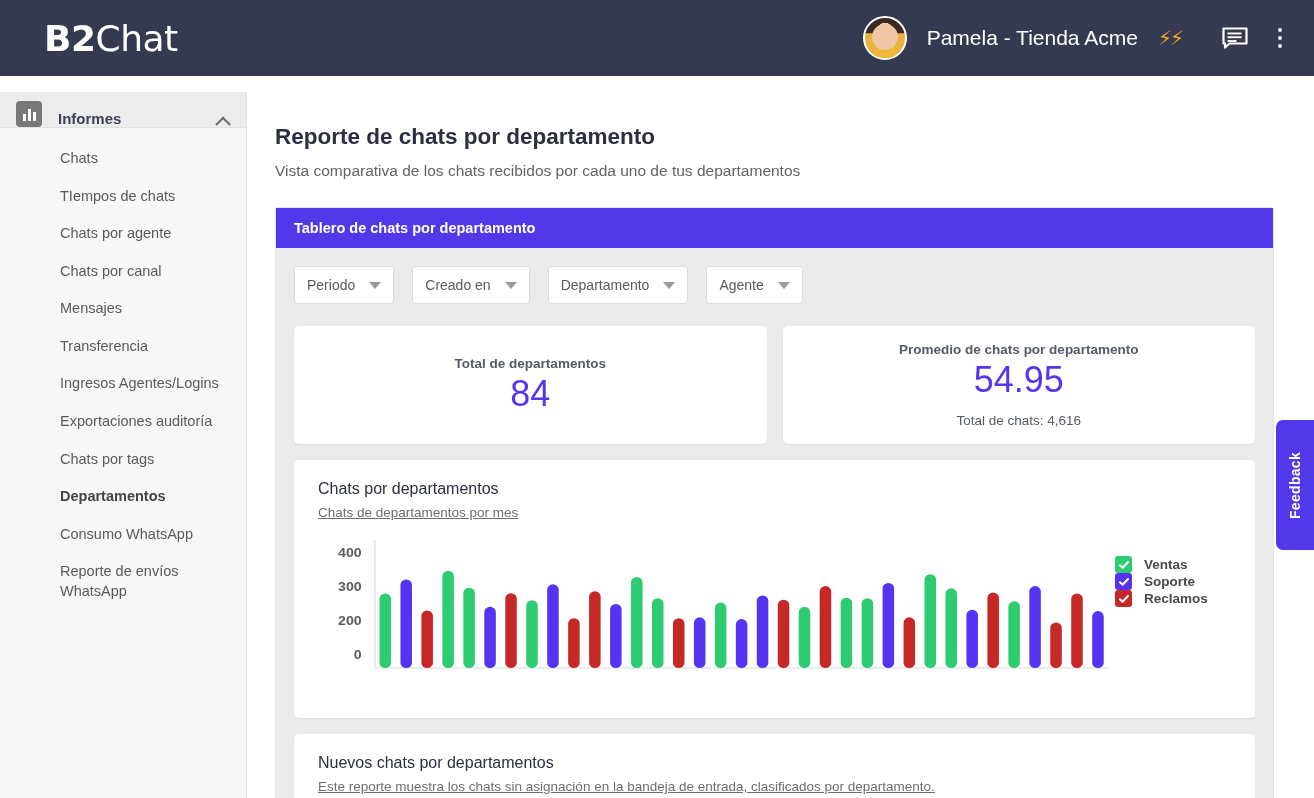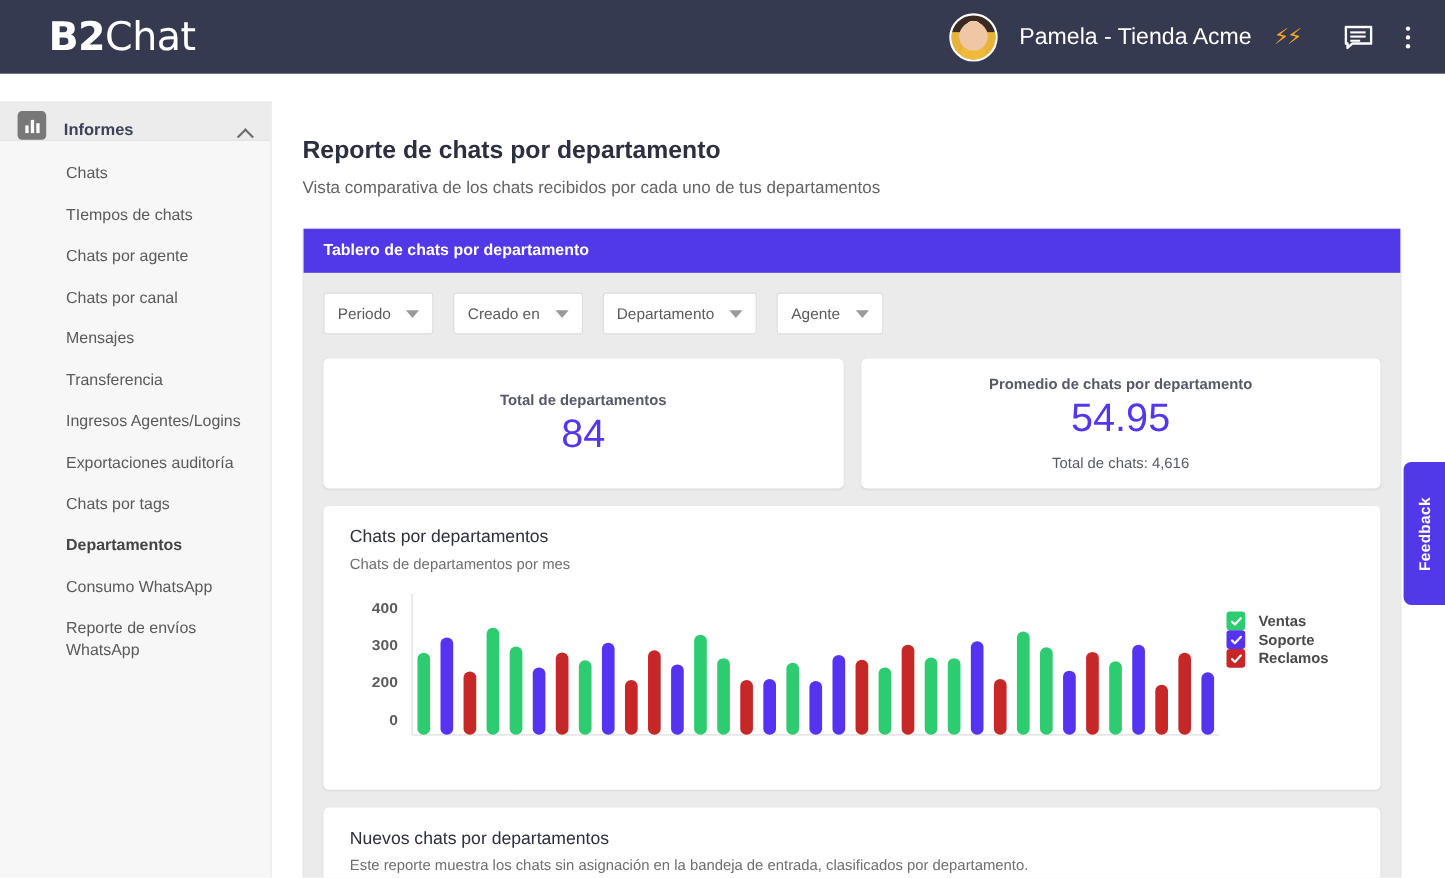--- a/index.html
+++ b/index.html
@@ -8,21 +8,21 @@
     width: 1314px; height: 798px;
     overflow: hidden;
     font-family: "Liberation Sans", "DejaVu Sans", sans-serif;
     background: #ffffff;
   }
   .app { position: relative; width: 1314px; height: 798px; }
 
   
   .topbar {
     position: absolute; top: 0; left: 0;
-    width: 1314px; height: 67px;
+    width: 1314px; height: 76px;
     background: #353a50;
     display: flex; align-items: center;
   }
   .logo {
     margin-left: 44px;
     font-size: 36px; font-weight: bold;
     color: #ffffff; letter-spacing: -0.5px;
     display: flex; align-items: center;
     font-family: "DejaVu Sans", sans-serif;
   }
@@ -156,21 +156,21 @@
   .kpi-label { font-size: 13.5px; font-weight: bold; color: #555a66; }
   .kpi-value { font-size: 36px; color: #5436f0; margin-top: 2px; font-weight: 400; }
   .kpi-note { font-size: 13.5px; color: #555a66; margin-top: 12px; }
 
   .card {
     background: #ffffff; border-radius: 5px; margin-top: 16px;
     padding: 20px 24px 16px 24px;
     box-shadow: 0 1px 2px rgba(0,0,0,.07);
   }
   .card-title { font-size: 16px; font-weight: normal; color: #2b2f3f; }
-  .card-sub { font-size: 13.5px; color: #6e6e6e; margin-top: 7px; }
+  .card-sub { font-size: 13.5px; color: #6e6e6e; margin-top: 7px; text-decoration: underline; }
 
   
   .chart-wrap { position: relative; height: 170px; margin-top: 12px; display: flex; }
   .chart-svg-holder { flex: 1; min-width: 0; }
   .legend {
     width: 116px; flex: none; padding-top: 24px;
     display: flex; flex-direction: column; 
   }
   .legend-row { display: flex; align-items: center; gap: 12px; cursor: pointer; }
   .legend-box {

